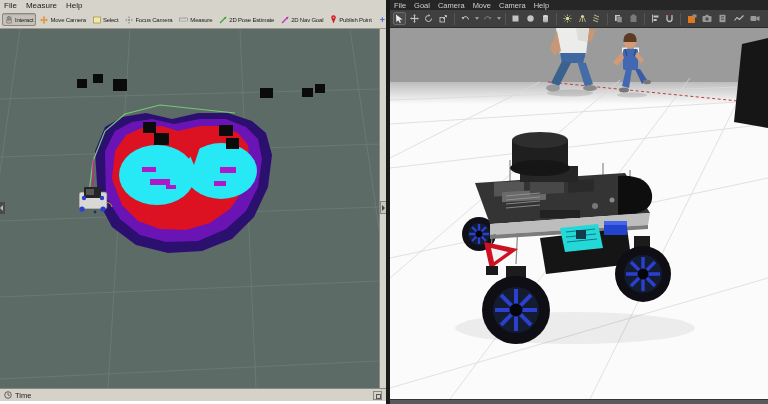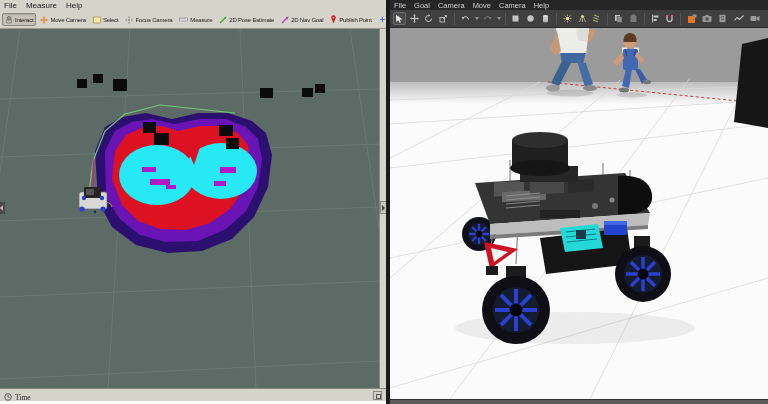--- a/index.html
+++ b/index.html
@@ -23,21 +23,21 @@
   .rviz-viewport { position:absolute; left:0; top:29px; width:379px; height:359px; background:#5c6b66; overflow:hidden; }
   .rviz-sidestrip { position:absolute; right:0; top:29px; width:7px; height:359px; background:#d6d3cb; border-left:1px solid #8a8a8a; }
   .side-collapse-btn { position:absolute; left:0; top:172px; width:7px; height:13px; background:#c9c6be; border:1px solid #8a877f; }
   .side-collapse-btn::after { content:""; position:absolute; left:1px; top:3px;
     border-top:3px solid transparent; border-bottom:3px solid transparent; border-left:3px solid #444; }
   .left-collapse-tab { position:absolute; left:0; top:202px; width:5px; height:12px; background:#4a4a4a; }
   .left-collapse-tab::after { content:""; position:absolute; left:0; top:3px;
     border-top:3px solid transparent; border-bottom:3px solid transparent; border-right:3px solid #bbb; }
 
   .rviz-timebar { position:absolute; left:0; bottom:3px; width:100%; height:13px; background:#d5d2ca;
-    border-top:1px solid #8a877f; display:flex; align-items:flex-start; gap:3px; padding:4px 4px; font-size:7.5px; color:#1c1c1c;font-family:Liberation Serif, serif; }
+    border-top:1px solid #8a877f; display:flex; align-items:center; gap:3px; padding:4px 4px; font-size:7.5px; color:#1c1c1c; }
   .rviz-below { position:absolute; left:0; bottom:0; width:100%; height:3px; background:#fff; }
   .time-detach { position:absolute; right:4px; top:2px; width:9px; height:9px; background:#d5d2ca; border:1px solid #8a877f; }
   .time-detach::after { content:""; position:absolute; left:2px; top:2px; width:3px; height:3px; border:1px solid #555; }
 
   
   .gazebo { position:absolute; left:386px; top:0; width:382px; height:404px; background:#1a1a1a; }
   .gz-menubar { position:absolute; left:4px; top:0; width:378px; height:10px; background:#262626;
     display:flex; align-items:center; gap:8px; padding-left:4px; font-size:7.5px; color:#cfcfcf; }
   .gz-toolbar { position:absolute; left:4px; top:10px; width:378px; height:18px; background:#3f3f3f;
     display:flex; align-items:center; gap:2px; padding:0 3px; border-bottom:1px solid #2a2a2a; }

